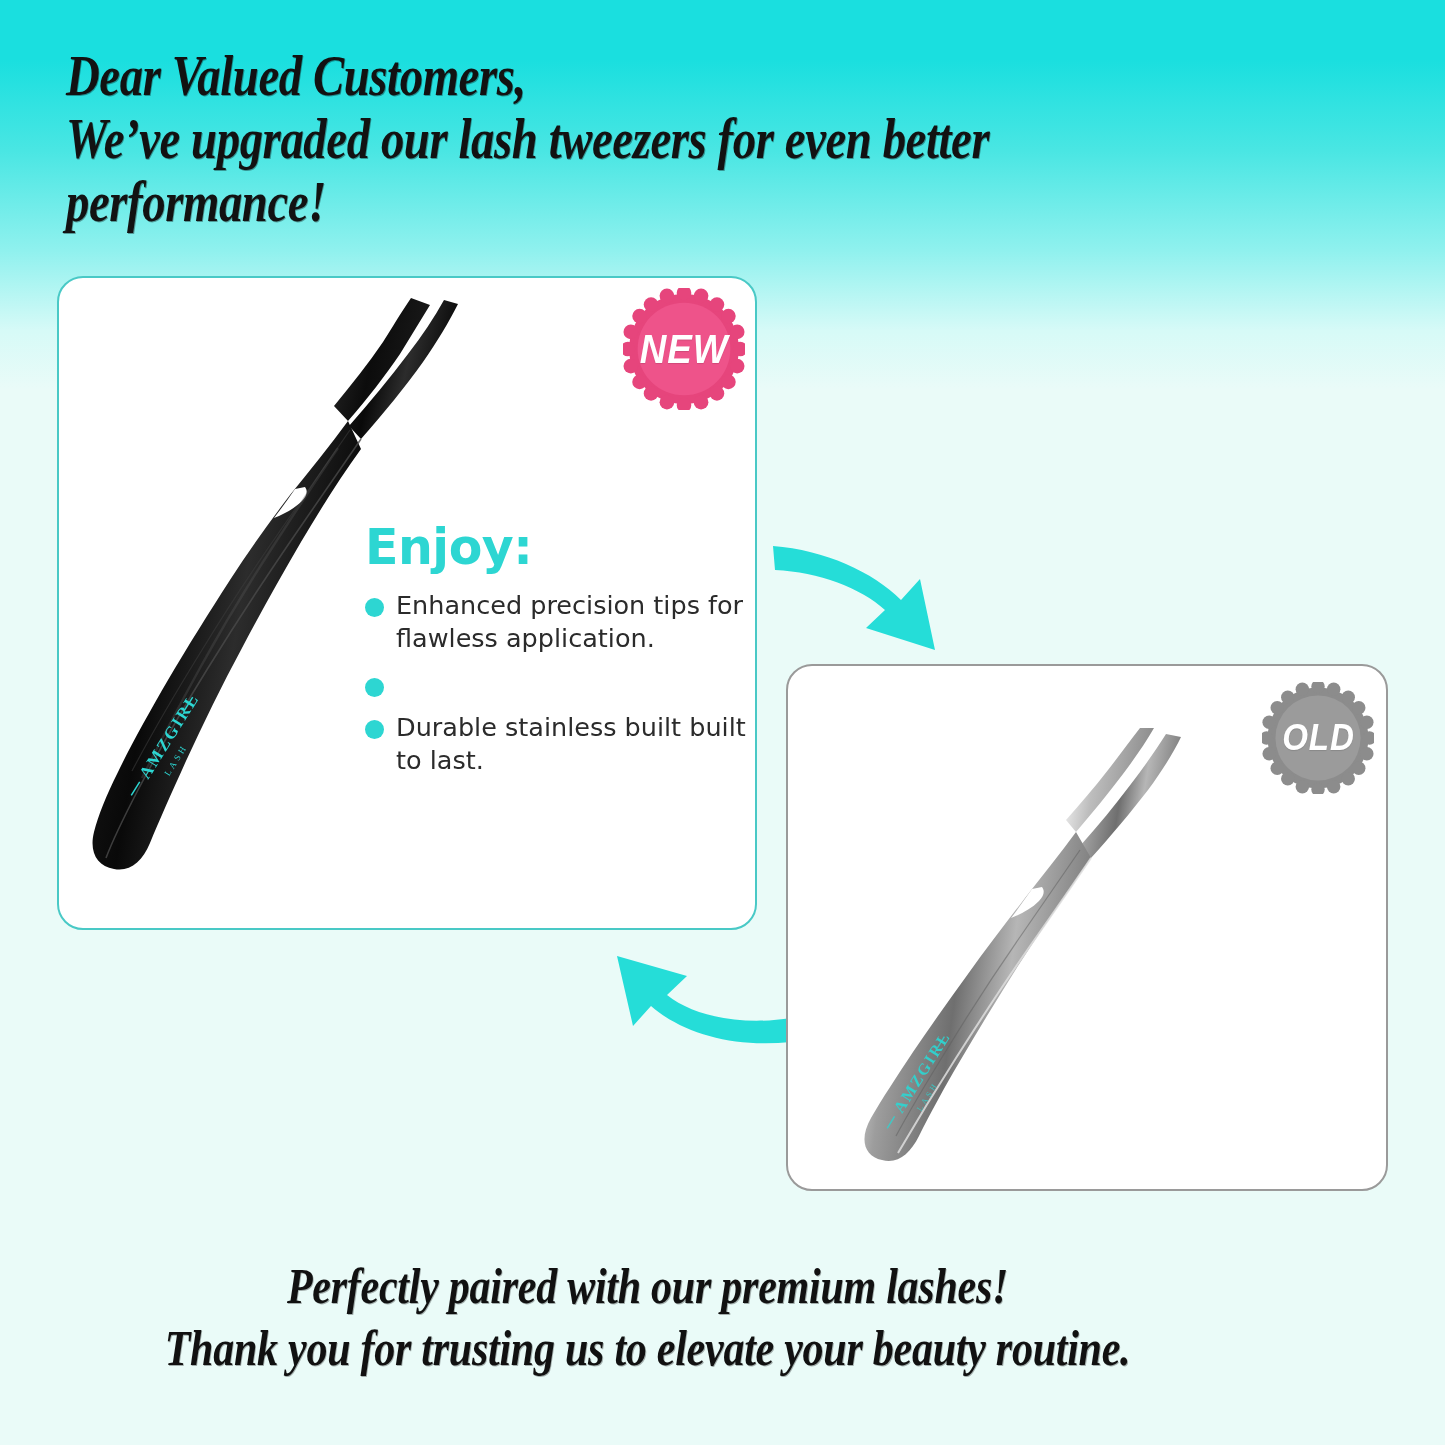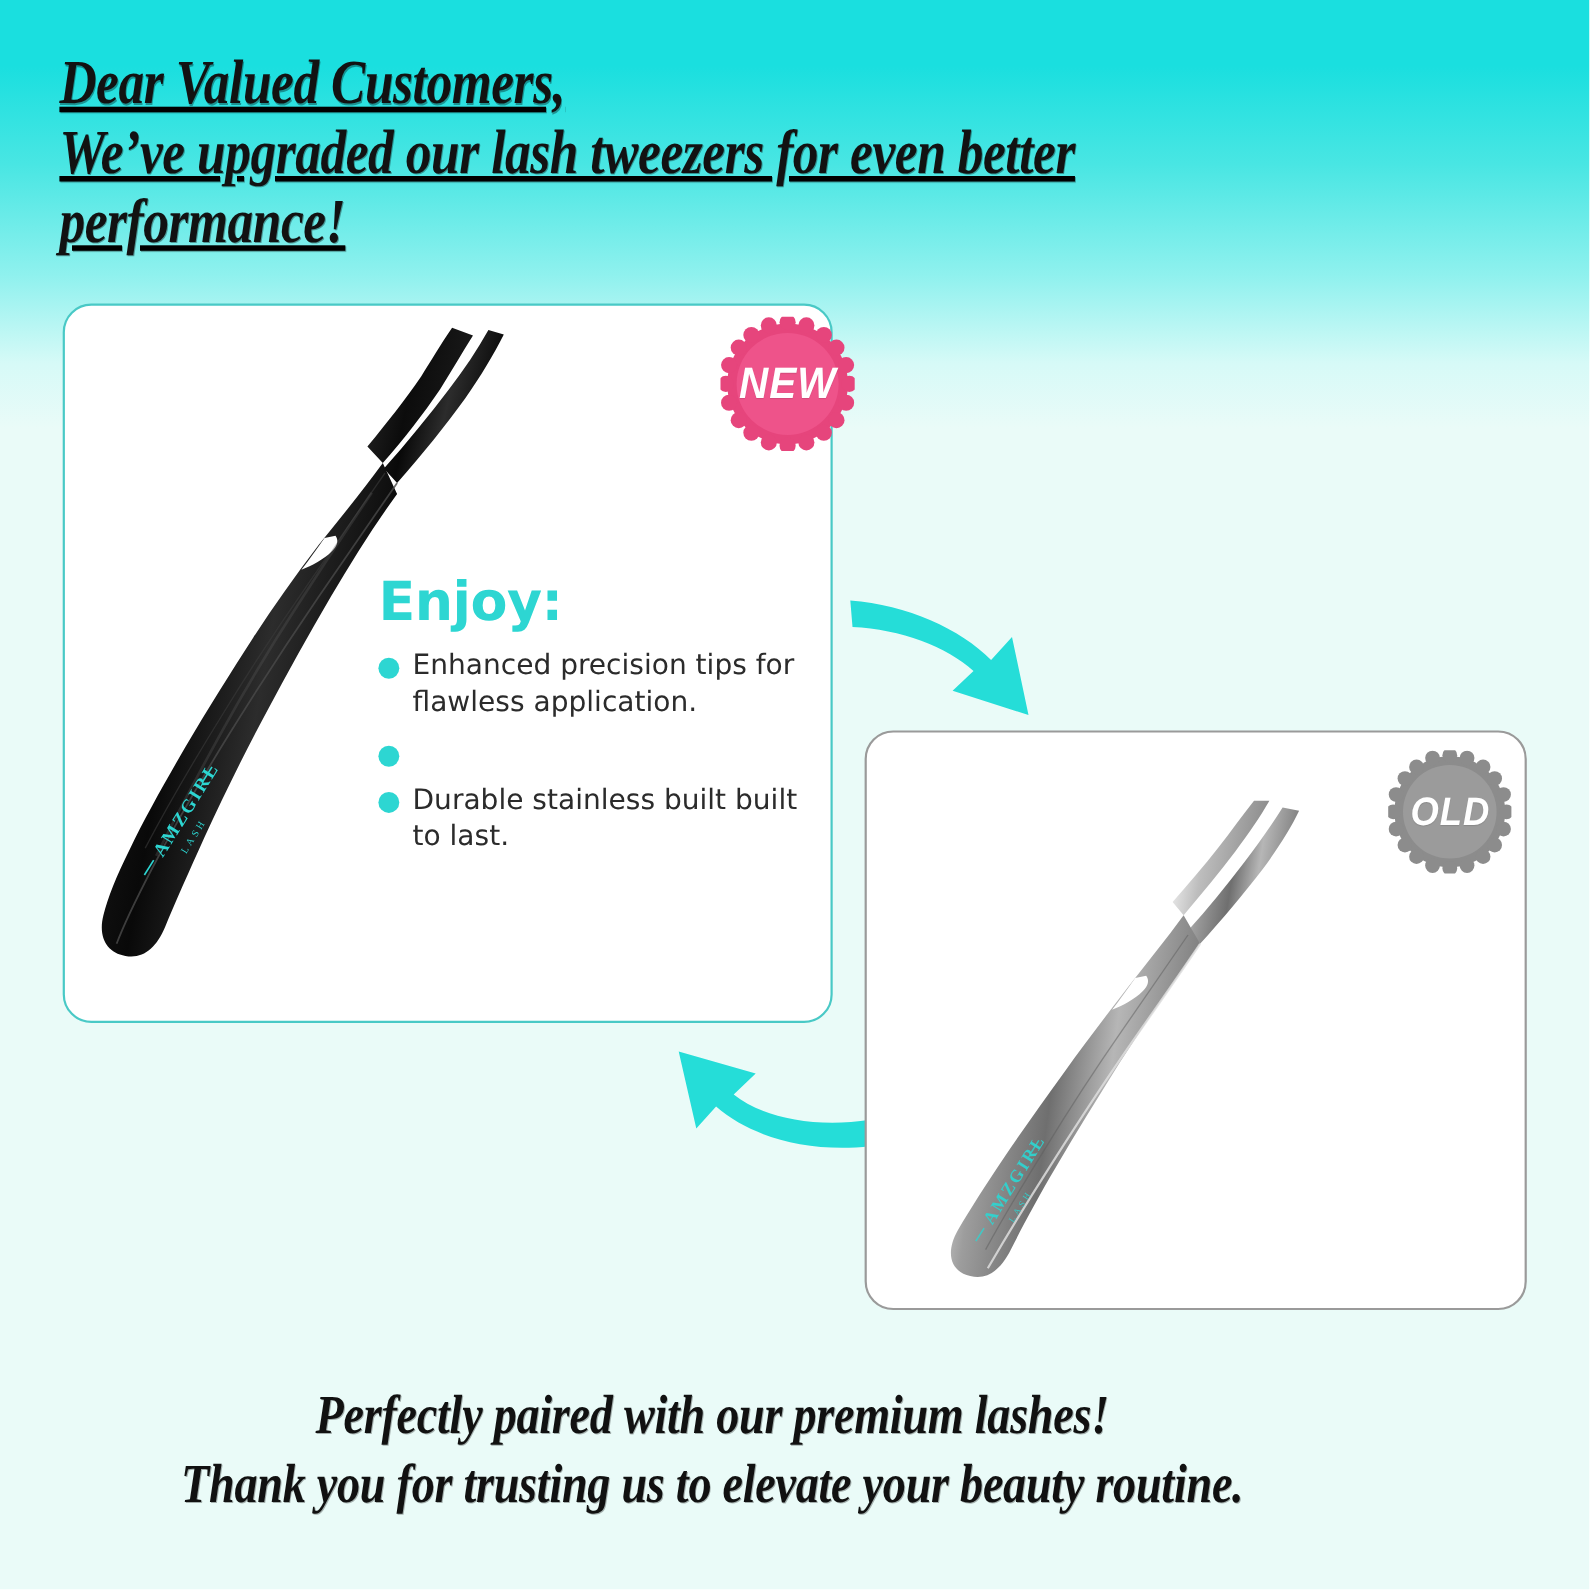--- a/index.html
+++ b/index.html
@@ -24,24 +24,23 @@
         #8FF1EE 250px,
         #D6FAF7 330px,
         #EAFBF8 390px,
         #EAFBF8 1445px);
     overflow: hidden;
   }
 
   
   #headline {
     position: absolute;
-    left: 54px;
+    left: 66px;
     top: 44px;
     width: 1320px;
-    text-decoration: underline;
   }
   .headline-line {
     font-family: "Liberation Serif", serif;
     font-weight: bold;
     font-style: italic;
     color: #121212;
     font-size: 57px;
     line-height: 63px;
     letter-spacing: -0.5px;
     transform: scaleX(0.82);
@@ -91,39 +90,39 @@
     position: relative;
     color: #ffffff;
     font-family: "Liberation Sans", sans-serif;
     font-weight: bold;
     font-style: italic;
     letter-spacing: 1px;
     z-index: 3;
     text-shadow: 0 1px 1px rgba(0,0,0,0.12);
   }
   #badge-new {
-    left: 655px;
+    left: 623px;
     top: 288px;
     width: 122px;
     height: 122px;
   }
   #badge-new .badge-label { font-size: 40px; transform: scaleX(0.92); }
   #badge-old {
     left: 1262px;
     top: 682px;
     width: 112px;
     height: 112px;
     text-align: center;
   }
   #badge-old .badge-label { font-size: 36px; transform: scaleX(0.92); }
 
   
   #enjoy-block {
     position: absolute;
-    left: 344px;
+    left: 365px;
     top: 521px;
     width: 400px;
   }
   #enjoy-heading {
     font-family: "DejaVu Sans", sans-serif;
     font-weight: bold;
     font-size: 49px;
     line-height: 54px;
     color: #2DD6D2;
     letter-spacing: -0.5px;

